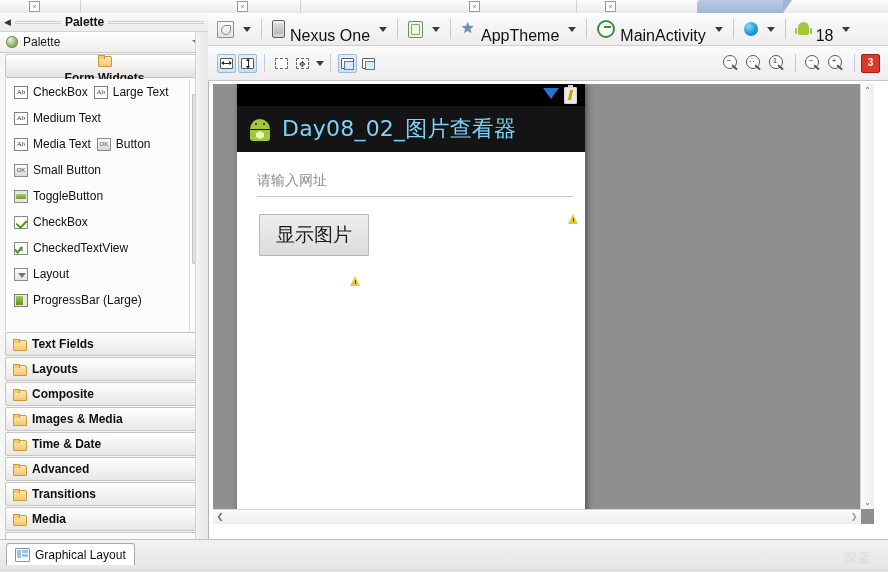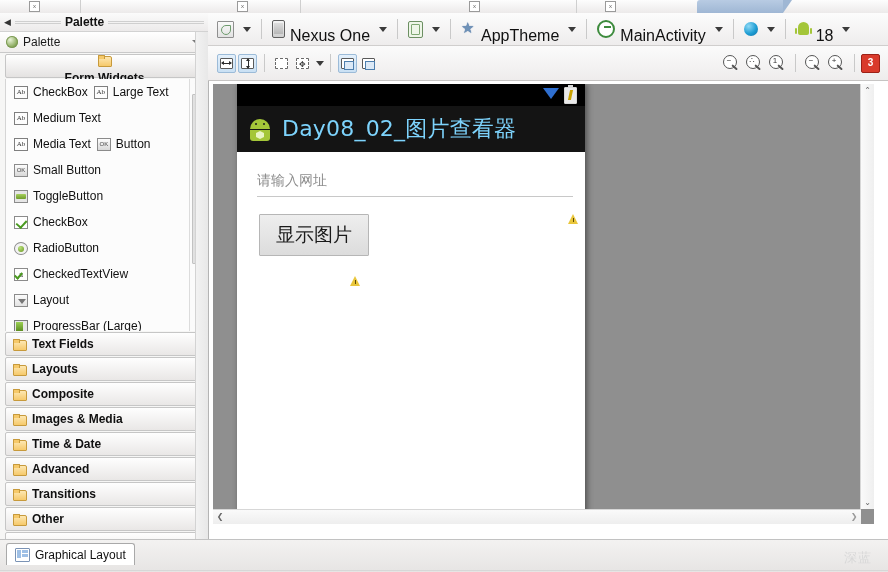--- a/index.html
+++ b/index.html
@@ -325,26 +325,20 @@
         </span>
       </div>
       <div class="wrow">
         <span class="witem">
           <span class="ico ico-check"></span>
           <span class="lbl">CheckBox</span>
         </span>
       </div>
       <div class="wrow">
         <span class="witem">
-          <span class="ico ico-radio"></span>
-          <span class="lbl">RadioButton</span>
-        </span>
-      </div>
-      <div class="wrow">
-        <span class="witem">
           <span class="ico ico-ctv">a</span>
           <span class="lbl">CheckedTextView</span>
         </span>
       </div>
       <div class="wrow">
         <span class="witem">
           <span class="ico ico-spin"></span>
           <span class="lbl">Layout</span>
         </span>
       </div>
@@ -385,21 +379,21 @@
     <div class="grp-header">
       <span class="folder"></span>
       <span>Advanced</span>
     </div>
     <div class="grp-header">
       <span class="folder"></span>
       <span>Transitions</span>
     </div>
     <div class="grp-header">
       <span class="folder"></span>
-      <span>Other</span>
+      <span>Media</span>
     </div>
     <div class="grp-header">
       <span class="folder"></span>
       <span>Custom &amp; Library Views</span>
     </div>
 
     <div class="pal-right-scroll"></div>
   </div>
 
   <div class="tbar">

